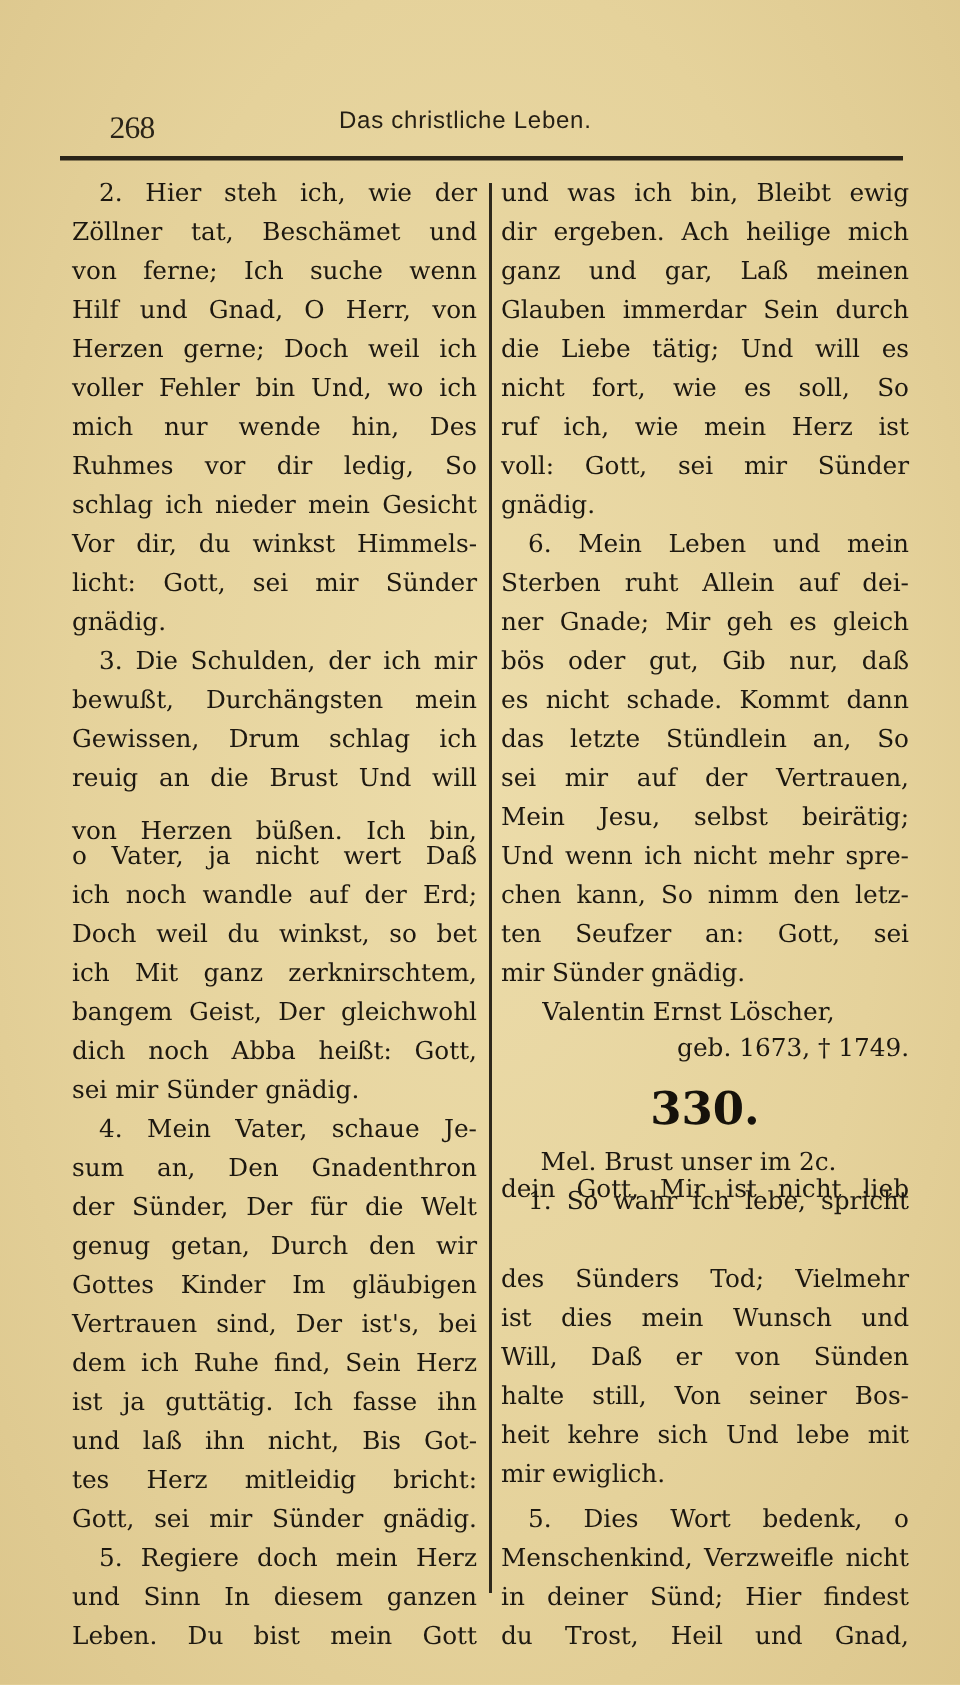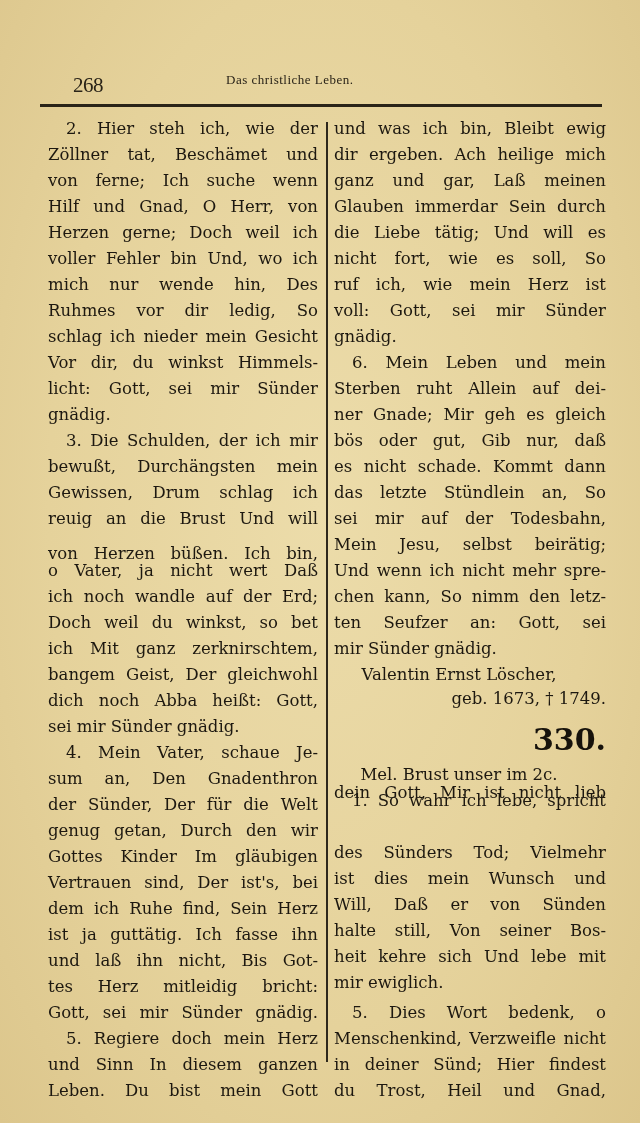--- a/index.html
+++ b/index.html
@@ -31,22 +31,22 @@
       left: 1px; top: 11px;
       font-family: "Liberation Serif", serif;
       font-size: 21px;
       letter-spacing: -0.5px;
       color: #2a2418;
       margin-left: 32px;
     }
     .running-title {
       position: absolute;
       left: 186px; top: 10px;
-      font-family: Liberation Serif, serif;
-      font-size: 13px;
+      font-family: Liberation Sans, sans-serif;
+      font-size: 16px;
       letter-spacing: 0.5px;
       color: #241e14;
     }
     .header-rule {
       position: absolute;
       left: 40px; top: 104px;
       width: 562px; height: 3px;
       background: #2a2418;
     }
     .col-rule {
@@ -76,21 +76,21 @@
     .col-left .line { width: 270px; }
     .col-right .line { width: 272px; }
     .line.last { text-align-last: left; }
     .line.indent { padding-left: 18px; box-sizing: border-box; }
     .line.center { text-align: left; text-align-last: center; }
     .line.right { text-align: right; text-align-last: right; }
     .hymn-number {
       position: absolute;
       left: 0;
       width: 272px;
-      text-align: right;
+      text-align: center;
       font-family: "DejaVu Serif", serif;
       font-weight: bold;
       font-size: 30px;
       line-height: 40px;
       color: #16120b;
     }
   </style>
 </head>
 <body>
 
@@ -153,21 +153,21 @@
     <div class="line" style="top:130px">nicht fort, wie es soll, So</div>
     <div class="line" style="top:156px">ruf ich, wie mein Herz ist</div>
     <div class="line" style="top:182px">voll: Gott, sei mir Sünder</div>
     <div class="line last" style="top:208px">gnädig.</div>
     <div class="line indent" style="top:234px">6. Mein Leben und mein</div>
     <div class="line" style="top:260px">Sterben ruht Allein auf dei-</div>
     <div class="line" style="top:286px">ner Gnade; Mir geh es gleich</div>
     <div class="line" style="top:312px">bös oder gut, Gib nur, daß</div>
     <div class="line" style="top:338px">es nicht schade. Kommt dann</div>
     <div class="line" style="top:364px">das letzte Stündlein an, So</div>
-    <div class="line" style="top:390px">sei mir auf der Todesbahn,</div>
+    <div class="line" style="top:390px">sei mir auf der Vertrauen,</div>
     <div class="line" style="top:416px">Mein Jesu, selbst beirätig;</div>
     <div class="line" style="top:442px">Und wenn ich nicht mehr spre-</div>
     <div class="line" style="top:468px">chen kann, So nimm den letz-</div>
     <div class="line" style="top:494px">ten Seufzer an: Gott, sei</div>
     <div class="line last" style="top:520px">mir Sünder gnädig.</div>
 
     <div class="line center" style="top:546px; width:250px;">Valentin Ernst Löscher,</div>
     <div class="line right" style="top:570px;">geb. 1673, † 1749.</div>
 
     <div class="hymn-number" style="top:604px;">330.</div>

